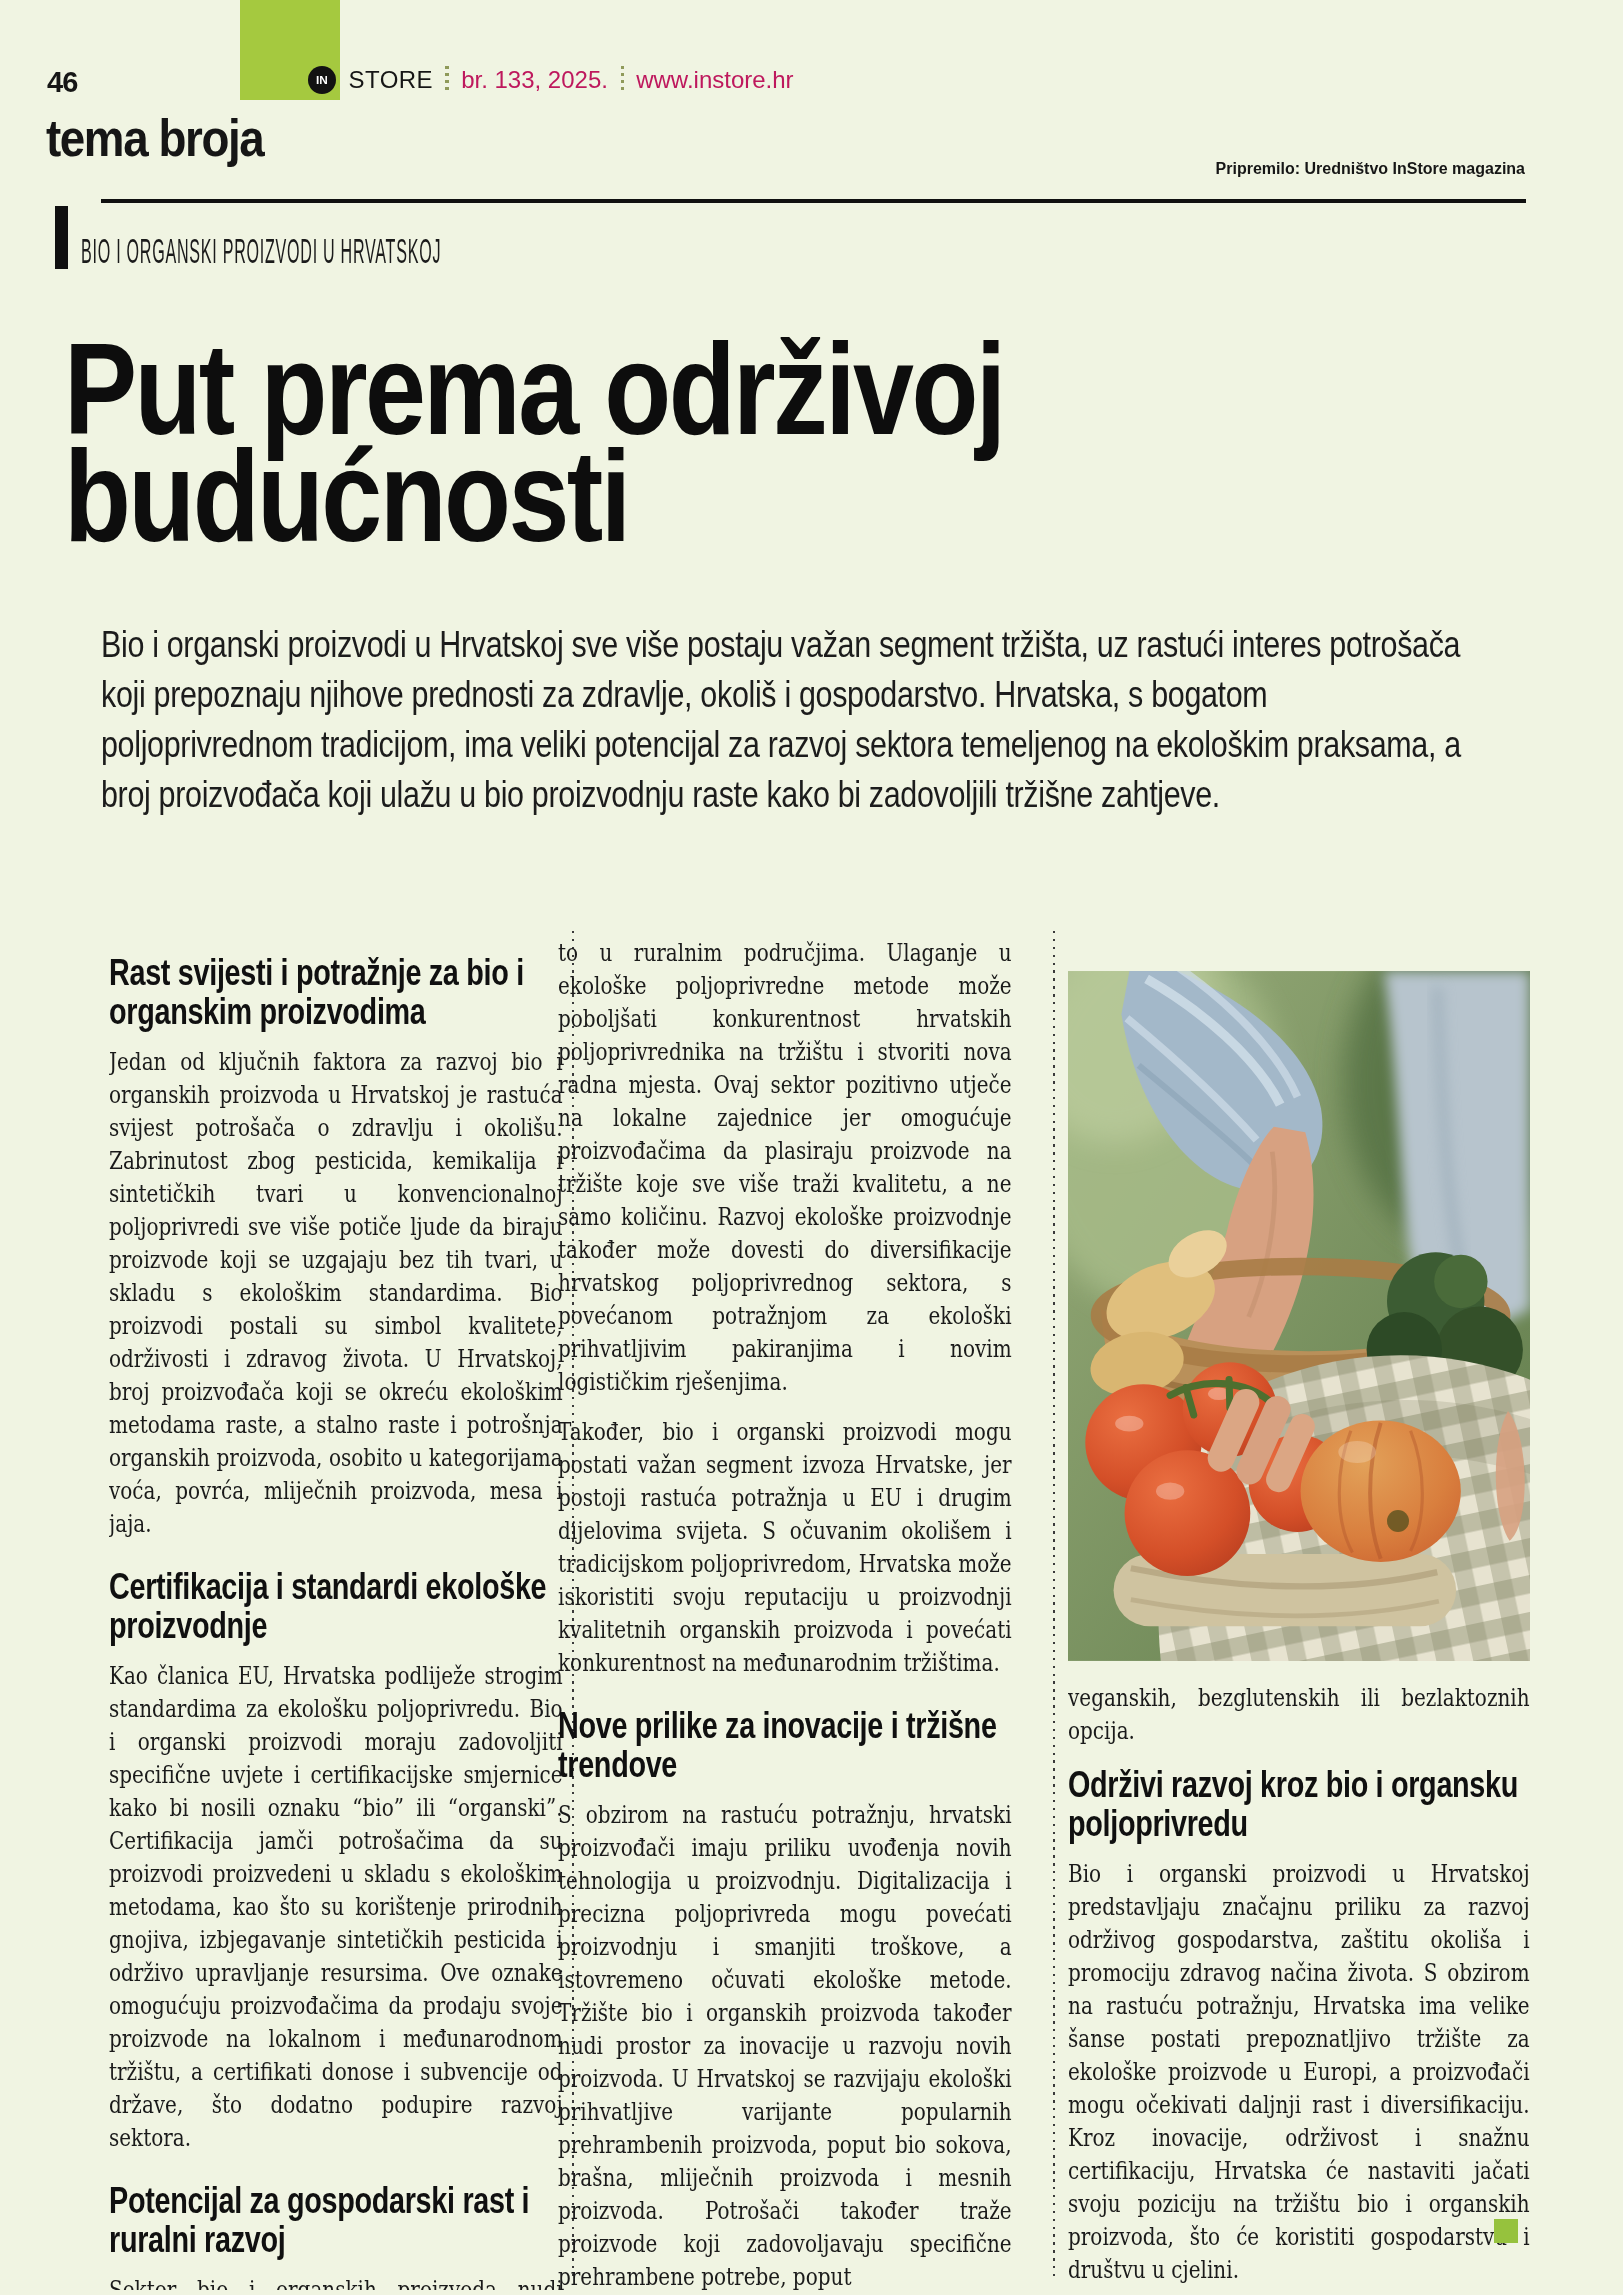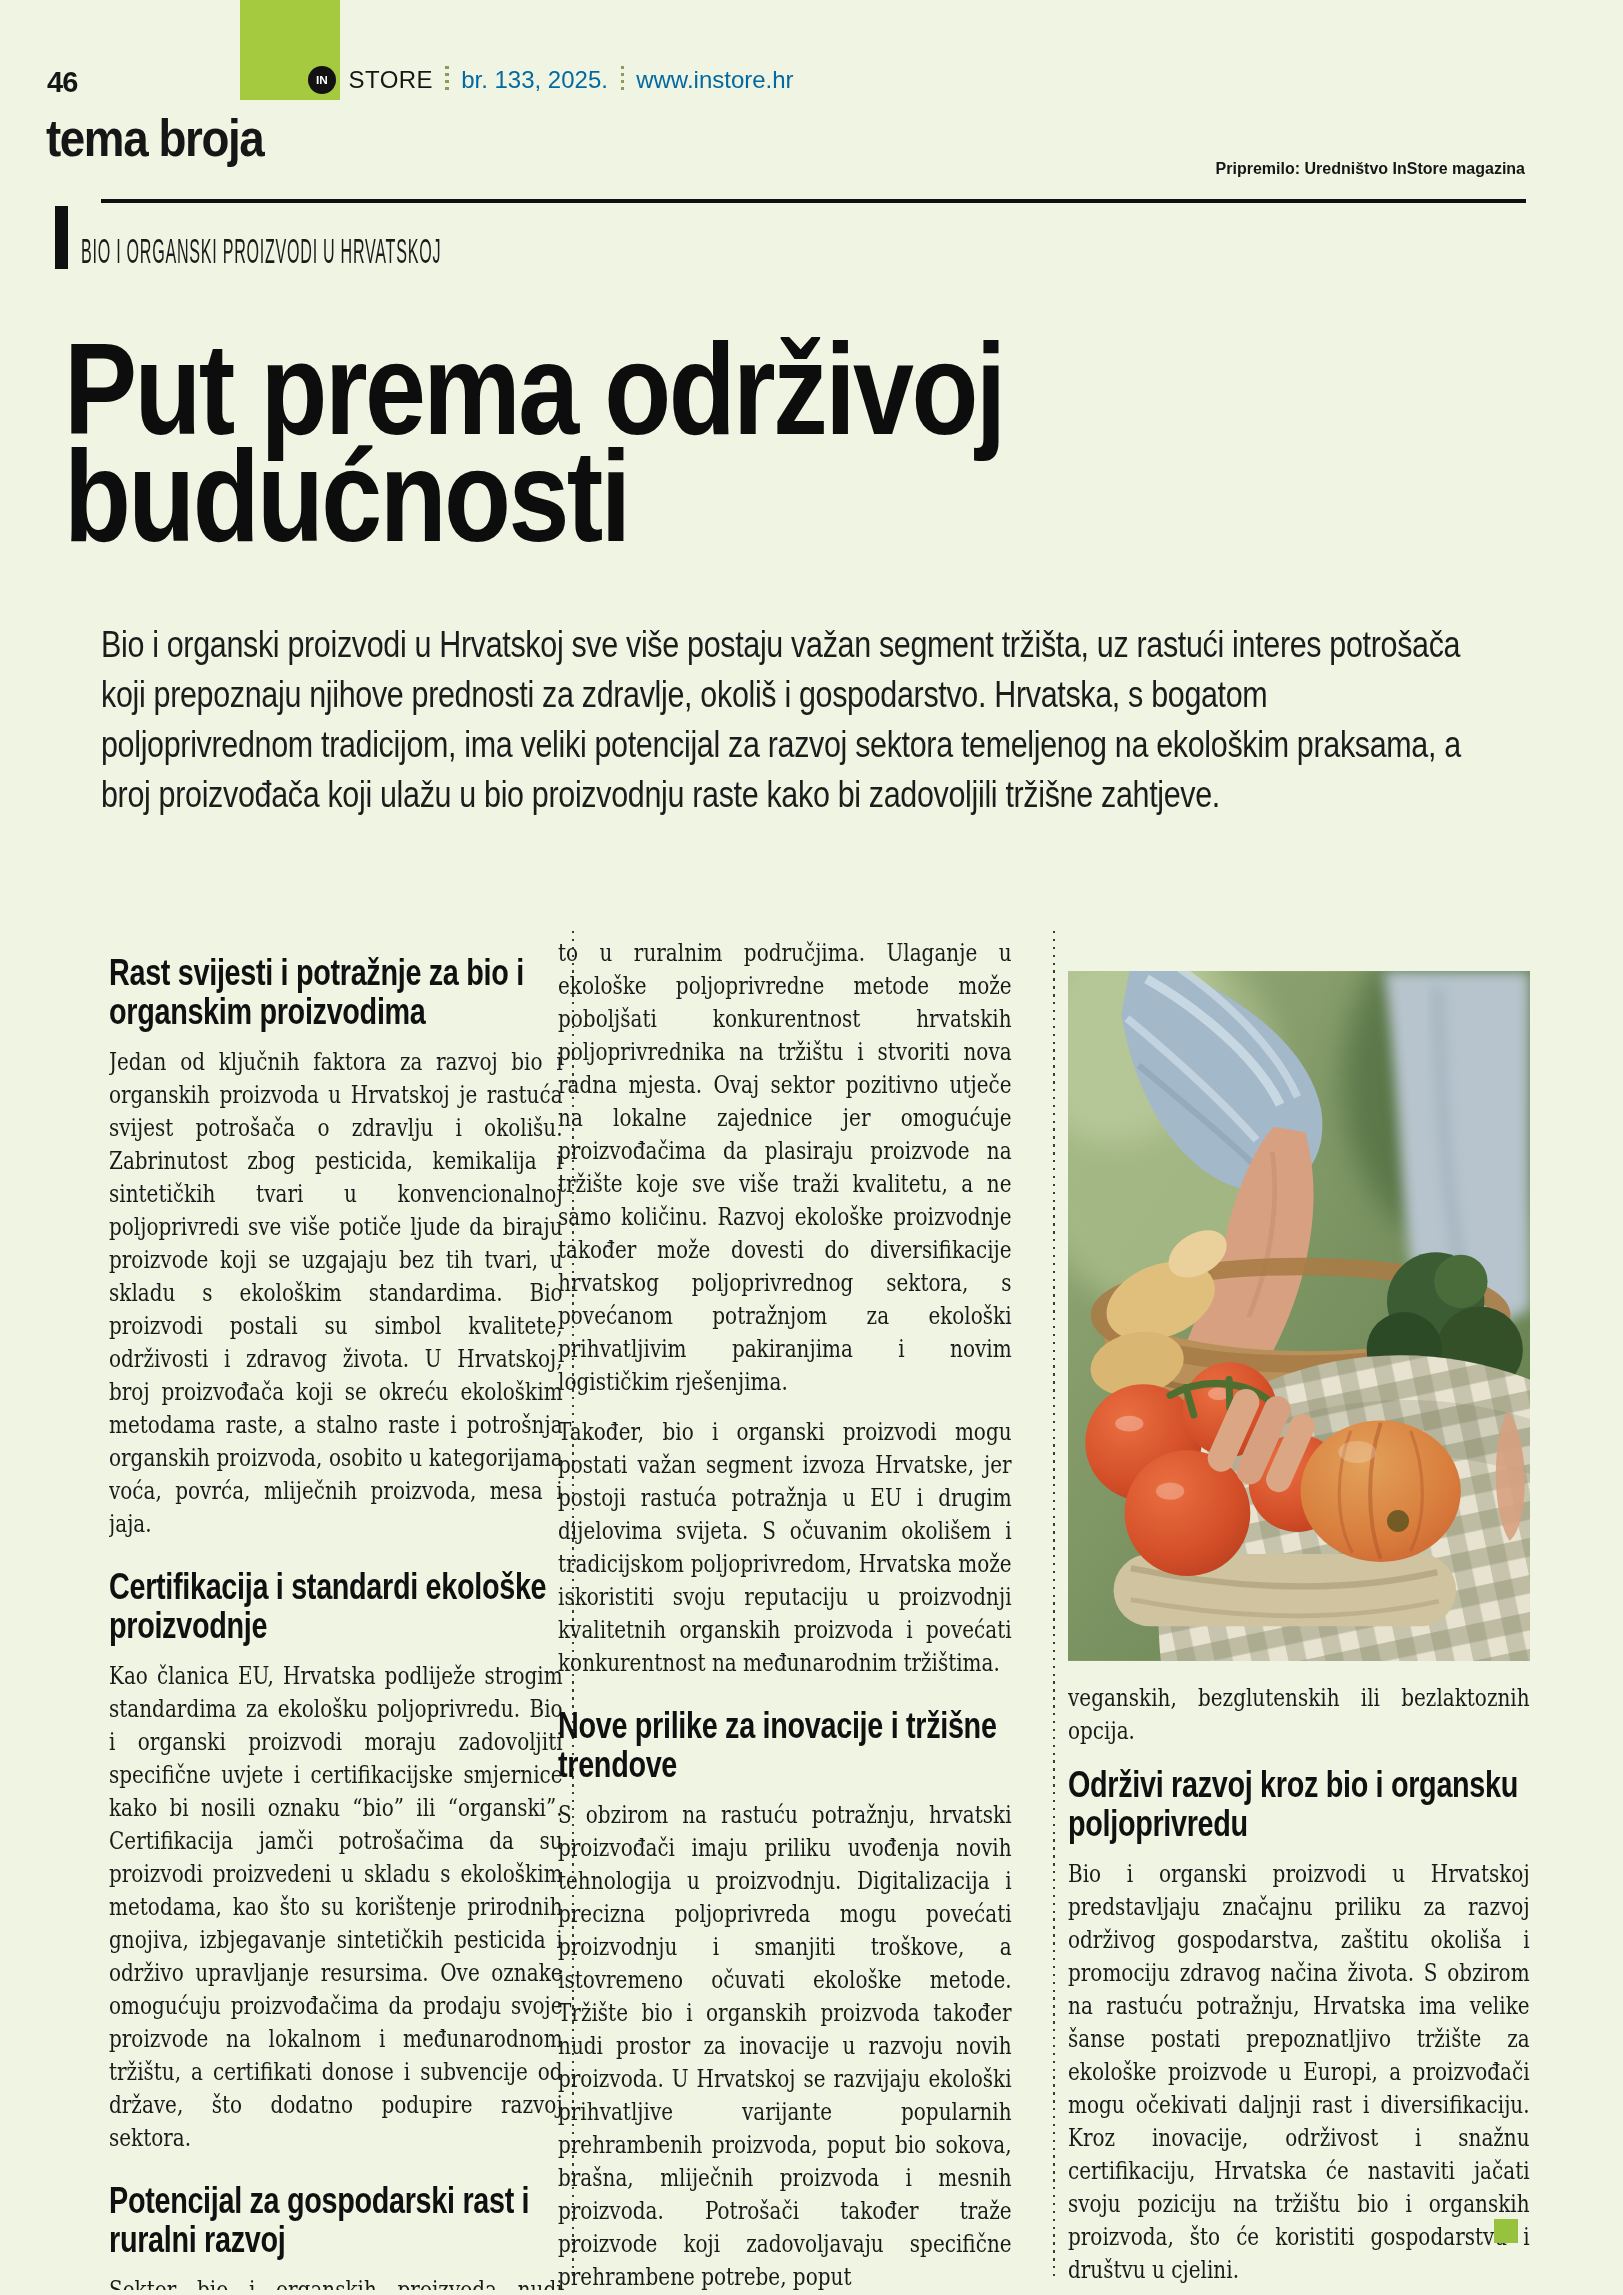--- a/index.html
+++ b/index.html
@@ -13,21 +13,21 @@
     overflow:hidden;
   }
   
   .page-num{position:absolute;left:47px;top:66px;font-size:29px;font-weight:700;letter-spacing:-0.8px;}
   .green-rect{position:absolute;left:240px;top:0;width:100px;height:100px;background:#a5c93f;}
   .brand{position:absolute;left:308px;top:66px;display:flex;align-items:flex-end;gap:12.6px;font-size:24px;}
   .logo-circle{width:28px;height:28px;border-radius:50%;background:#121212;color:#fff;
     display:flex;align-items:center;justify-content:center;font-size:11.8px;font-weight:700;letter-spacing:0;}
   .logo-store{font-weight:400;letter-spacing:0.4px;}
   .hdr-dotsep{width:3.1px;height:28px;background:repeating-linear-gradient(to bottom,#8f9a5a 0 3.1px,transparent 3.1px 7px);}
-  .hdr-issue,.hdr-site{color:#0369a1;}
+  .hdr-issue,.hdr-site{color:#be185d;}
   .section-title{position:absolute;left:46px;top:108px;font-size:52px;font-weight:900;letter-spacing:-1.6px;
     transform:scaleX(.88);transform-origin:left top;white-space:nowrap;}
   .byline{position:absolute;right:98px;top:160px;font-size:16px;font-weight:700;}
   .hrule{position:absolute;left:101px;top:199px;width:1425px;height:3.9px;background:#101010;}
   .kicker-bar{position:absolute;left:55px;top:206px;width:13.4px;height:63px;background:#101010;}
   .kicker{position:absolute;left:81px;top:231px;font-size:35px;font-weight:400;letter-spacing:1.6px;
     transform:scaleX(.46);transform-origin:left top;white-space:nowrap;color:#1b1b1b;}
   
   .title{position:absolute;left:64px;top:336px;font-weight:900;font-size:129px;line-height:107px;
     letter-spacing:-3.1px;transform:scaleX(.85);transform-origin:left top;white-space:nowrap;color:#0d0d0d;}

